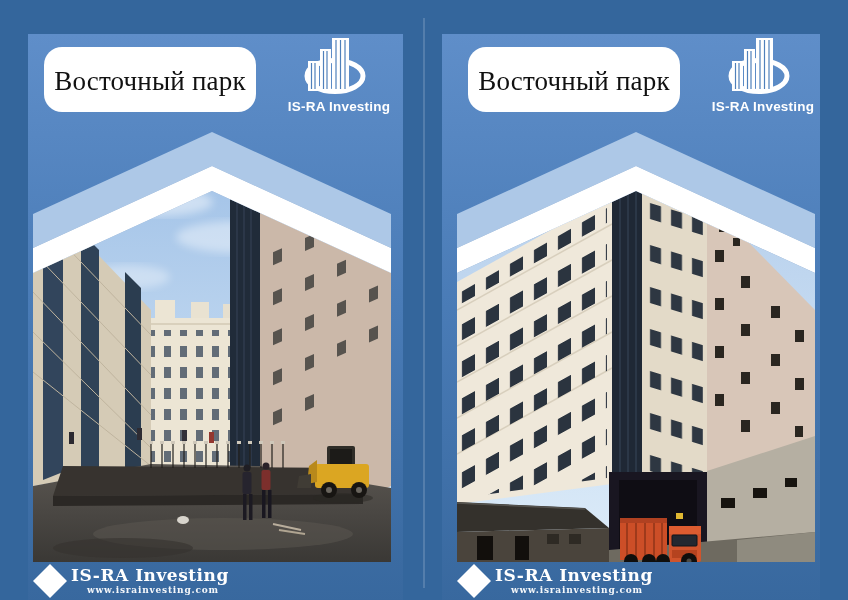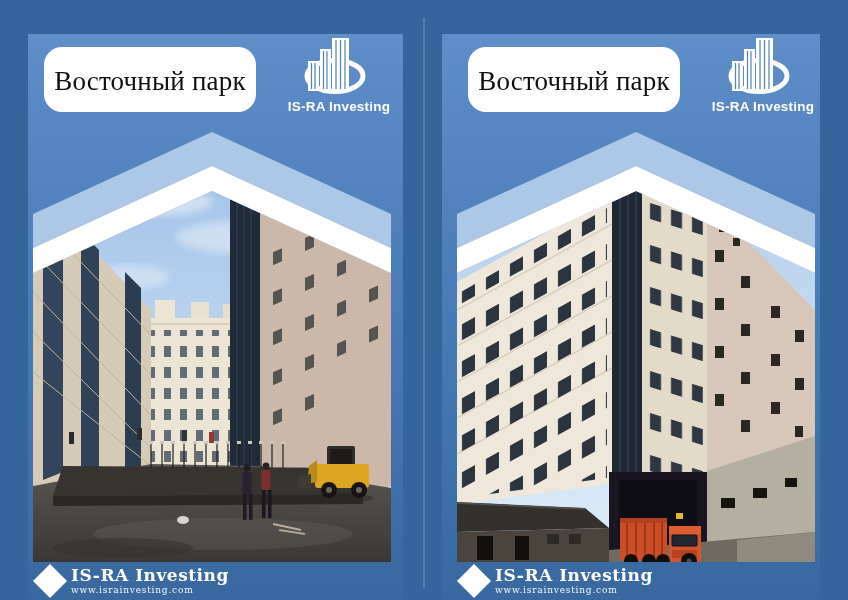--- a/index.html
+++ b/index.html
@@ -46,22 +46,22 @@
   .page.left .footer .diamond{left:10px;}
   .page.right .footer .diamond{left:20px;}
   .footer .ftxt{position:absolute;top:1px;}
   .page.left .footer .ftxt{left:43px;}
   .page.right .footer .ftxt{left:53px;}
   .f-brand{
     font-family:"DejaVu Serif",serif;font-weight:700;color:var(--c-white,#fff);
     font-size:17px;line-height:20px;letter-spacing:.5px;
   }
   .f-url{
-    font-family:"DejaVu Serif",serif;font-weight:400;color:var(--c-white,#fff);
-    font-size:9px;letter-spacing:.8px;margin-left:0;opacity:.95;
+    font-family:"DejaVu Serif",serif;font-weight:700;color:var(--c-white,#fff);
+    font-size:9px;letter-spacing:.8px;margin-left:16px;opacity:.95;
   }
   .seam{
     position:absolute;left:423px;top:18px;width:2px;height:570px;
     background:var(--c-seam,rgba(255,255,255,.16));
   }
 </style>
 </head>
 <body>
 
 <div class="stage">

